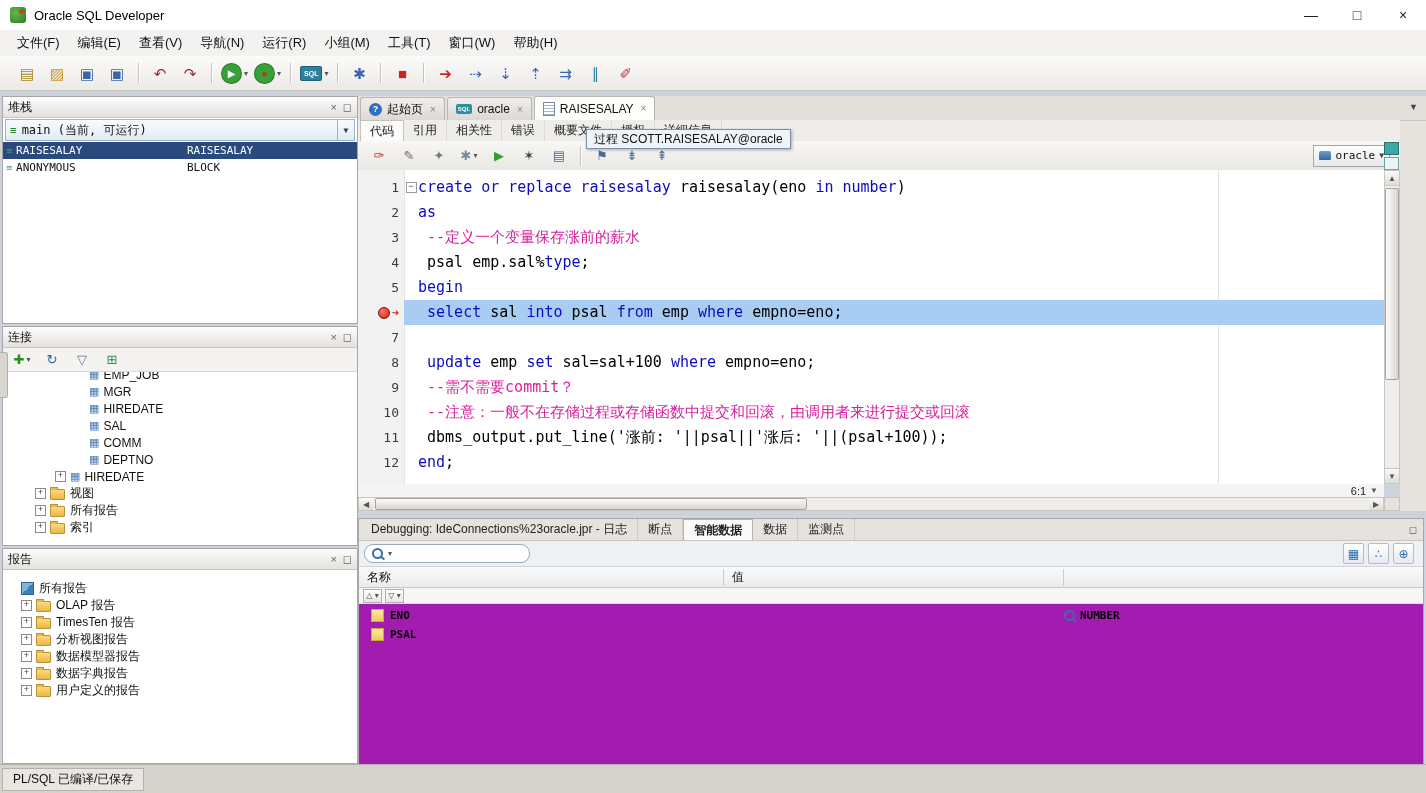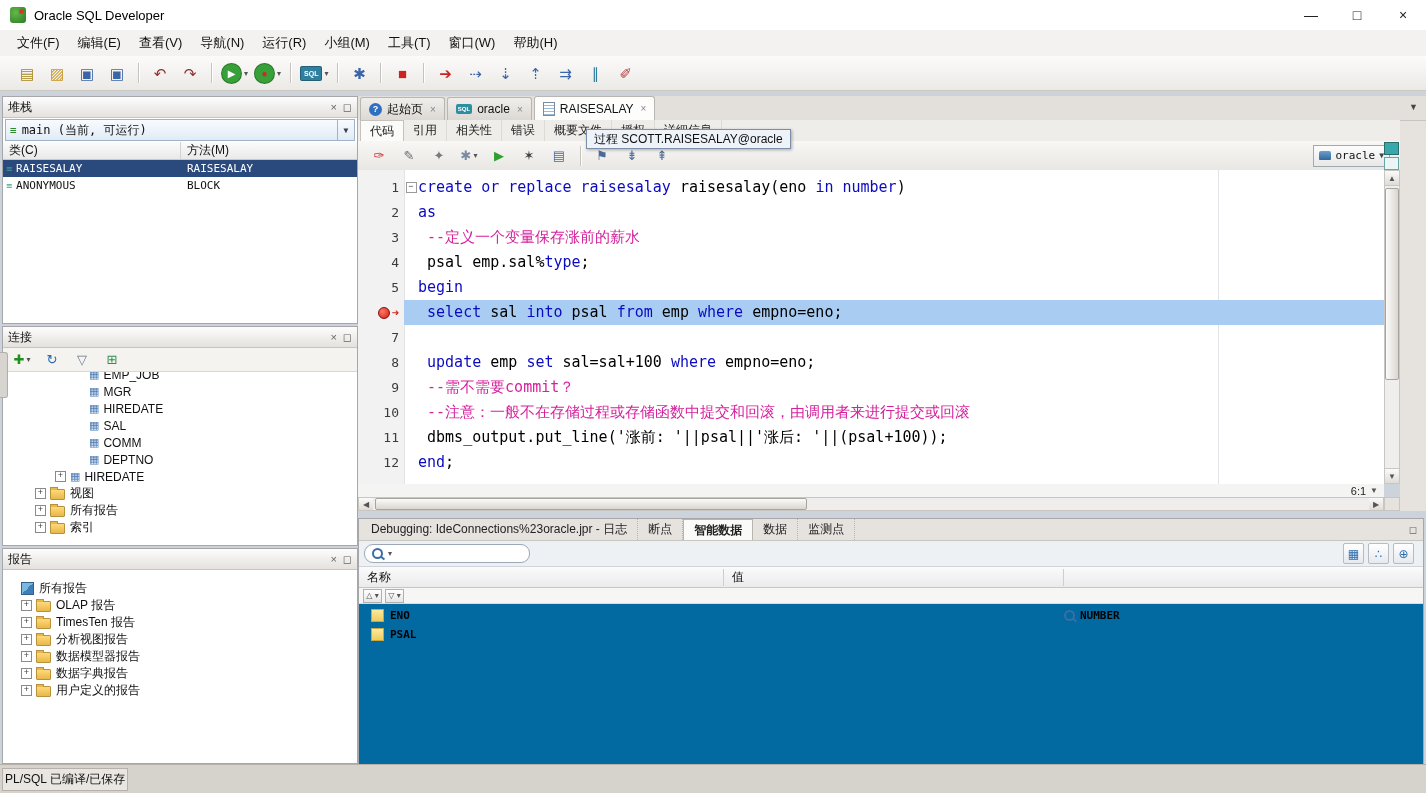--- a/index.html
+++ b/index.html
@@ -102,21 +102,21 @@
   .vscroll{position:absolute;right:26px;top:170px;width:16px;height:314px;background:#efeeec;border:1px solid #c9c6c1;box-sizing:border-box;display:flex;flex-direction:column;align-items:center;}
   .vs-arrow{height:14px;width:100%;display:flex;align-items:center;justify-content:center;font-size:8px;color:#555;background:linear-gradient(#fafafa,#dfdcd7);border-bottom:1px solid #c9c6c1;}
   .vs-arrow.bottom{margin-top:auto;border-top:1px solid #c9c6c1;border-bottom:none;}
   .vs-thumb{width:12px;height:190px;margin-top:2px;background:linear-gradient(90deg,#fbfbfa,#d9d6d0);border:1px solid #a8a49d;border-radius:2px;}
   .hscroll{position:absolute;left:358px;top:497px;right:42px;height:14px;background:#efeeec;border:1px solid #c9c6c1;box-sizing:border-box;display:flex;align-items:center;}
   .hs-arrow{width:14px;height:100%;display:flex;align-items:center;justify-content:center;font-size:8px;color:#555;background:linear-gradient(#fafafa,#dfdcd7);}
   .hs-thumb{width:42%;height:10px;margin-left:2px;background:linear-gradient(#fbfbfa,#d9d6d0);border:1px solid #a8a49d;border-radius:2px;}
   .hs-arrow.right{margin-left:auto;}
   .scroll-corner{position:absolute;right:26px;top:497px;width:16px;height:14px;background:#e6e3df;border:1px solid #c9c6c1;box-sizing:border-box;}
   
-  .debug-panel{position:absolute;left:358px;right:2px;top:518px;bottom:28px;border:1px solid #a7a7ab;background:#0369a1;display:flex;flex-direction:column;}
+  .debug-panel{position:absolute;left:358px;right:2px;top:518px;bottom:28px;border:1px solid #a7a7ab;background:#a21caf;display:flex;flex-direction:column;}
   .dbg-tabs{height:21px;flex:none;background:#e6e3df;border-bottom:1px solid #c9c5c0;display:flex;align-items:stretch;font-size:12px;padding-left:2px;}
   .dbg-tab{padding:0 10px;display:flex;align-items:center;border-right:1px dotted #b8b4ae;color:#222;white-space:nowrap;}
   .dbg-tab.active{background:#fafaf9;font-weight:bold;border:1px solid #b8b4ae;border-bottom:none;}
   .dbg-hdr-btn{margin-left:auto;margin-right:6px;align-self:center;font-size:10px;color:#666;}
   .dbg-search-row{height:25px;flex:none;background:#eef1f4;border-bottom:1px solid #d0d4d8;display:flex;align-items:center;padding:0 5px;}
   .search-box{width:150px;height:17px;border:1px solid #9aa8b8;border-radius:9px;background:#fff;display:flex;align-items:center;padding:0 7px;gap:5px;}
   .search-box input{border:none;outline:none;width:100%;font-size:11px;background:transparent;}
   .mag-icon{width:7px;height:7px;border:2px solid #3a6ea5;border-radius:50%;position:relative;flex:none;}
   .mag-icon::after{content:"";position:absolute;width:5px;height:2px;background:#3a6ea5;right:-4px;bottom:-2px;transform:rotate(40deg);}
   .search-dd{font-size:8px;color:#556;}
@@ -129,21 +129,21 @@
   .dbg-minirow{height:15px;flex:none;background:#f6f6f5;border-bottom:1px solid #dddcda;display:flex;align-items:center;gap:3px;padding-left:4px;}
   .mini-btn{min-width:17px;height:12px;border:1px solid #b0b0b0;background:linear-gradient(#ffffff,#e6e6e6);font-size:8px;display:flex;align-items:center;justify-content:center;color:#555;}
   .dbg-rows{flex:1;overflow:hidden;padding-top:2px;}
   .dbg-row{height:19px;display:flex;align-items:center;font:bold 11px "DejaVu Sans Mono",monospace;color:#000;}
   .dbg-cell-name{width:365px;display:flex;align-items:center;gap:6px;padding-left:12px;box-sizing:border-box;}
   .dbg-cell-value{width:340px;box-sizing:border-box;}
   .dbg-cell-type{flex:1;display:flex;align-items:center;gap:5px;}
   .var-icon{width:11px;height:11px;background:linear-gradient(#fbeaa0,#f0cc5a);border:1px solid #c9a83f;flex:none;}
   
   .statusbar{position:absolute;left:0;right:0;bottom:0;height:28px;background:#d6d2cc;border-top:1px solid #b6b2ab;display:flex;align-items:center;}
-  .status-seg{margin-left:2px;height:21px;display:flex;align-items:center;padding:0 2px;background:#e9e6e2;border:1px solid #b6b2ab;font-size:12px;color:#111;}
+  .status-seg{margin-left:2px;height:21px;display:flex;align-items:center;padding:0 10px;background:#e9e6e2;border:1px solid #b6b2ab;font-size:12px;color:#111;}
 </style>
 </head>
 <body>
 
 <div class="titlebar">
   <span class="app-icon"></span>
   <span class="title-text">Oracle SQL Developer</span>
   <span class="win-controls">
       <span class="win-btn">—</span>
       <span class="win-btn">□</span>
@@ -232,24 +232,20 @@
 <div class="panel" id="stack-panel">
   <div class="panel-header">
     <span class="panel-title">堆栈</span>
     <span class="ph-btn">×</span>
     <span class="ph-btn">◻</span>
   </div>
   <div class="thread-combo">
     <span class="thread-icon">≡</span>
     <span>main (当前, 可运行)</span>
     <span class="thread-dd">▼</span>
-  </div>
-  <div class="stack-header">
-    <span class="stack-h1">类(C)</span>
-    <span class="stack-h2">方法(M)</span>
   </div>
   <div class="stack-rows">
       <div class="stack-row selected" style="background: rgb(42, 74, 125);">
         <span class="stack-cell1">
           <span class="frame-icon">≡</span>
           <span>RAISESALAY</span>
         </span>
         <span class="stack-cell2">RAISESALAY</span>
       </div>
       <div class="stack-row">

